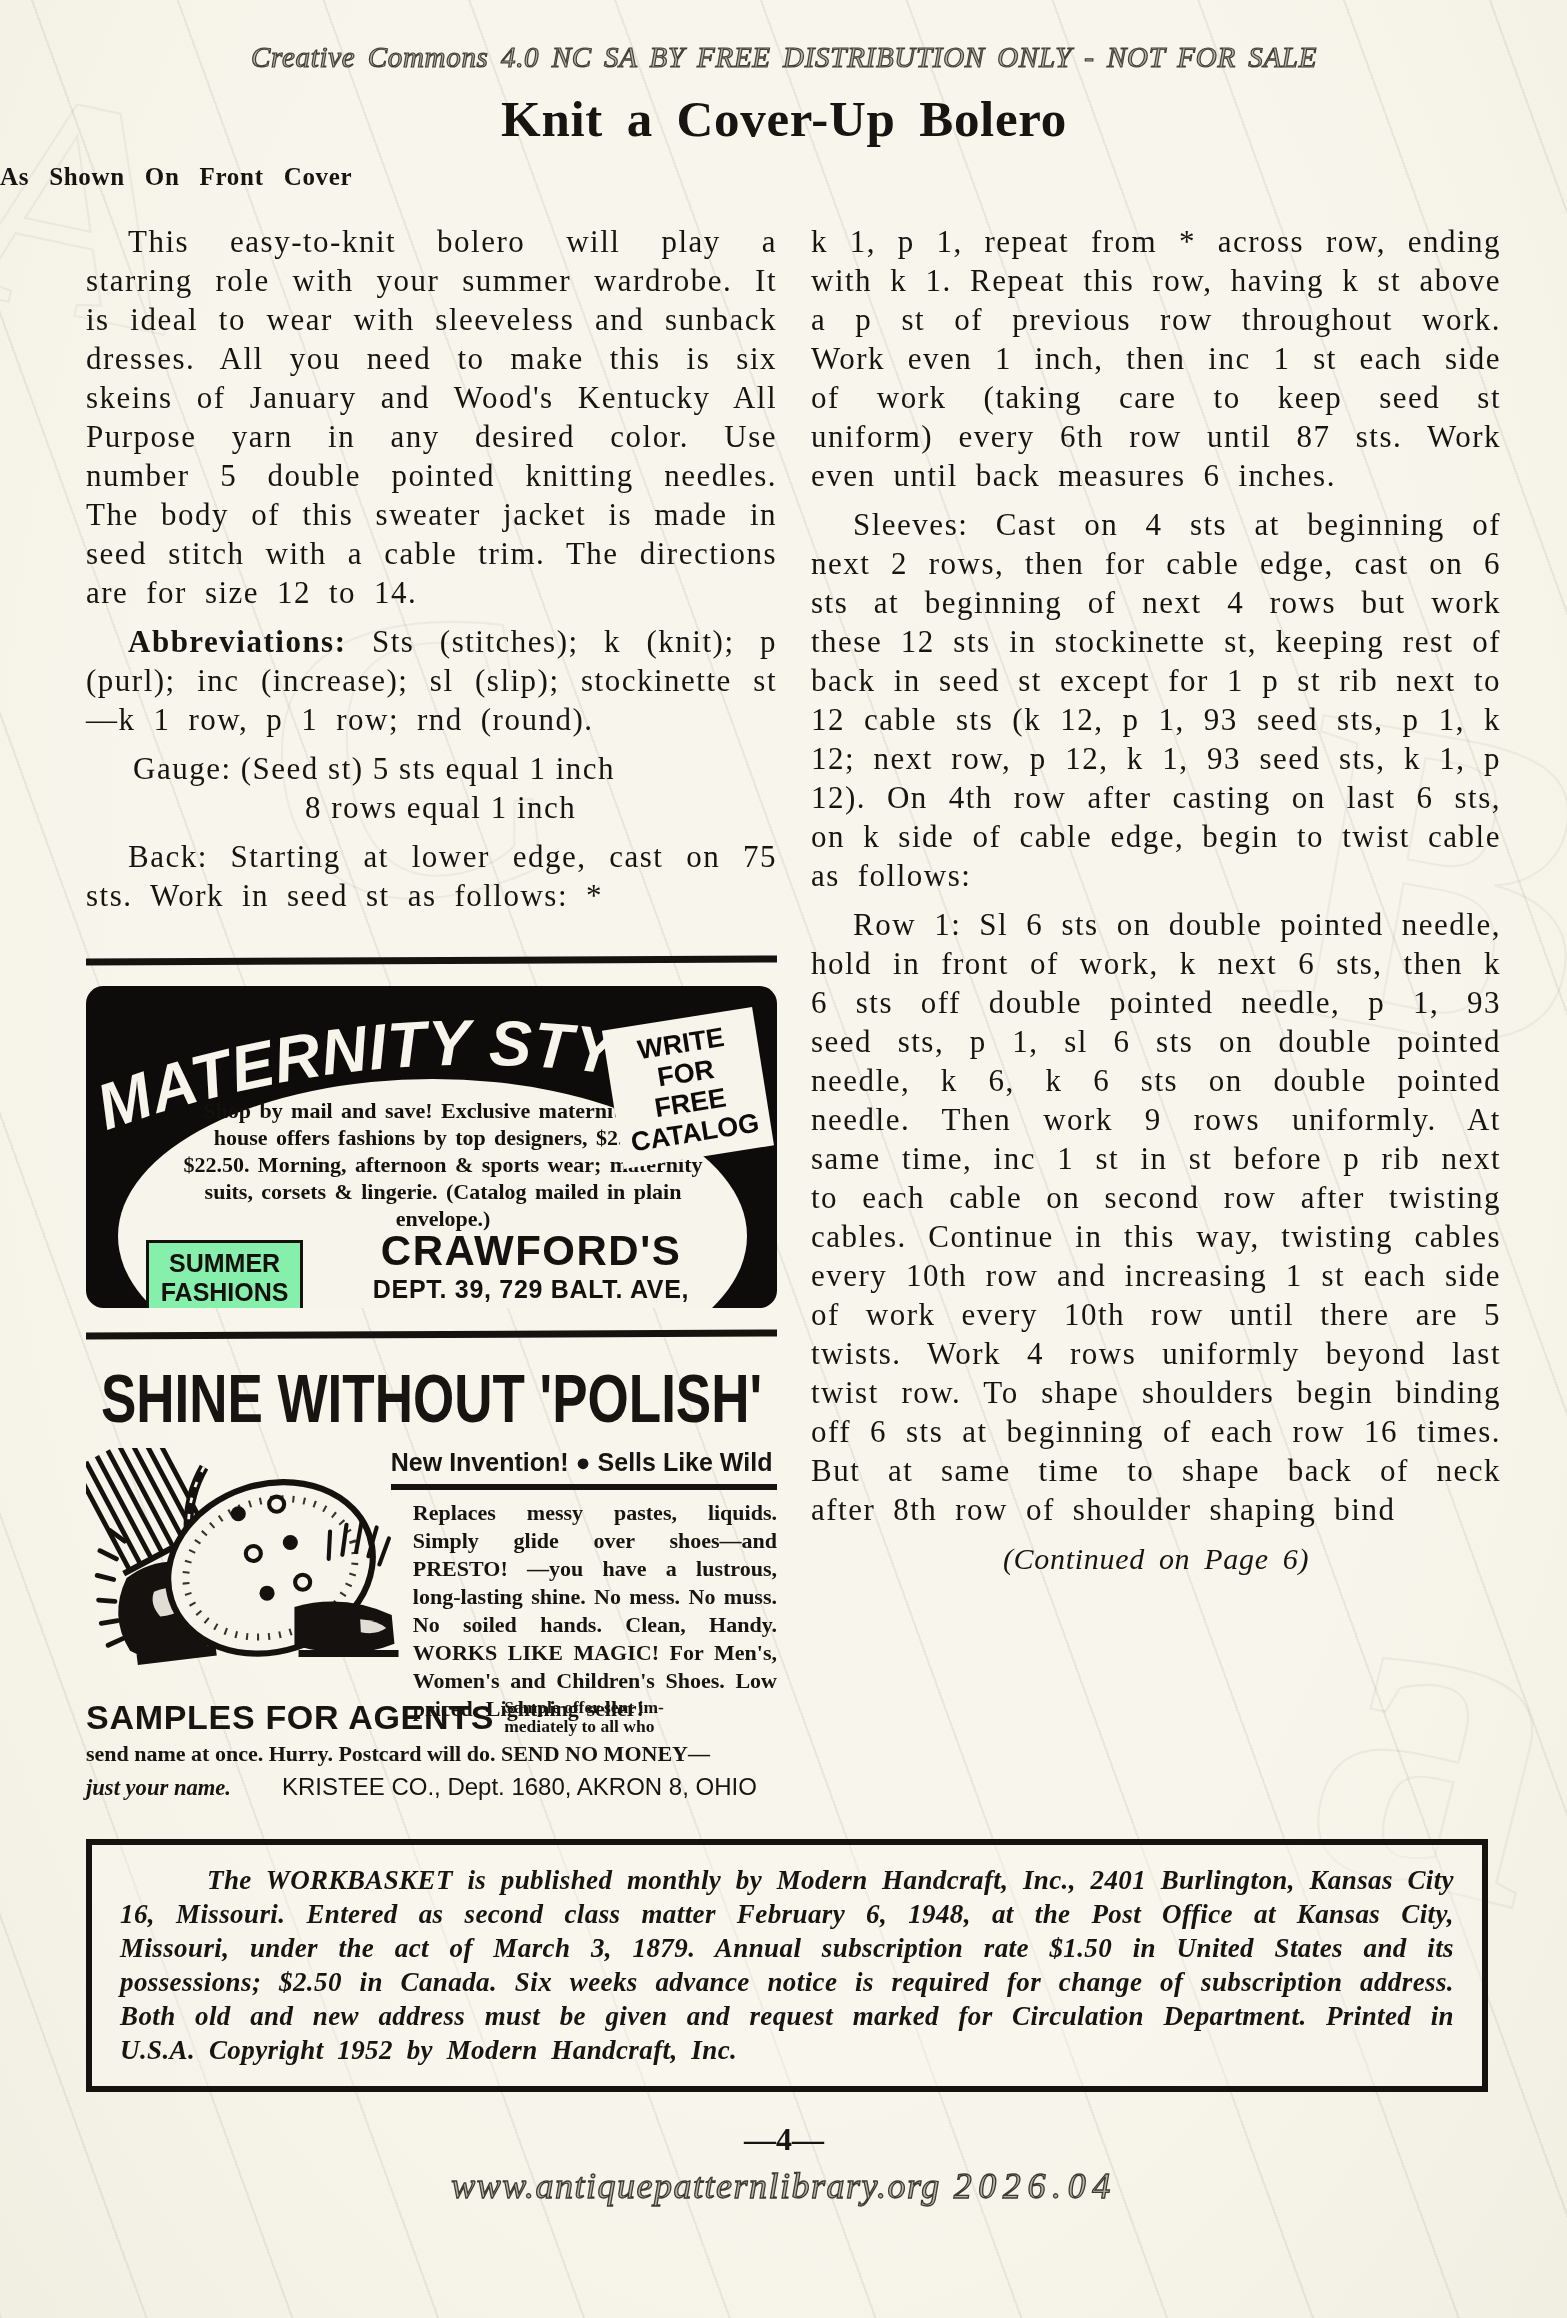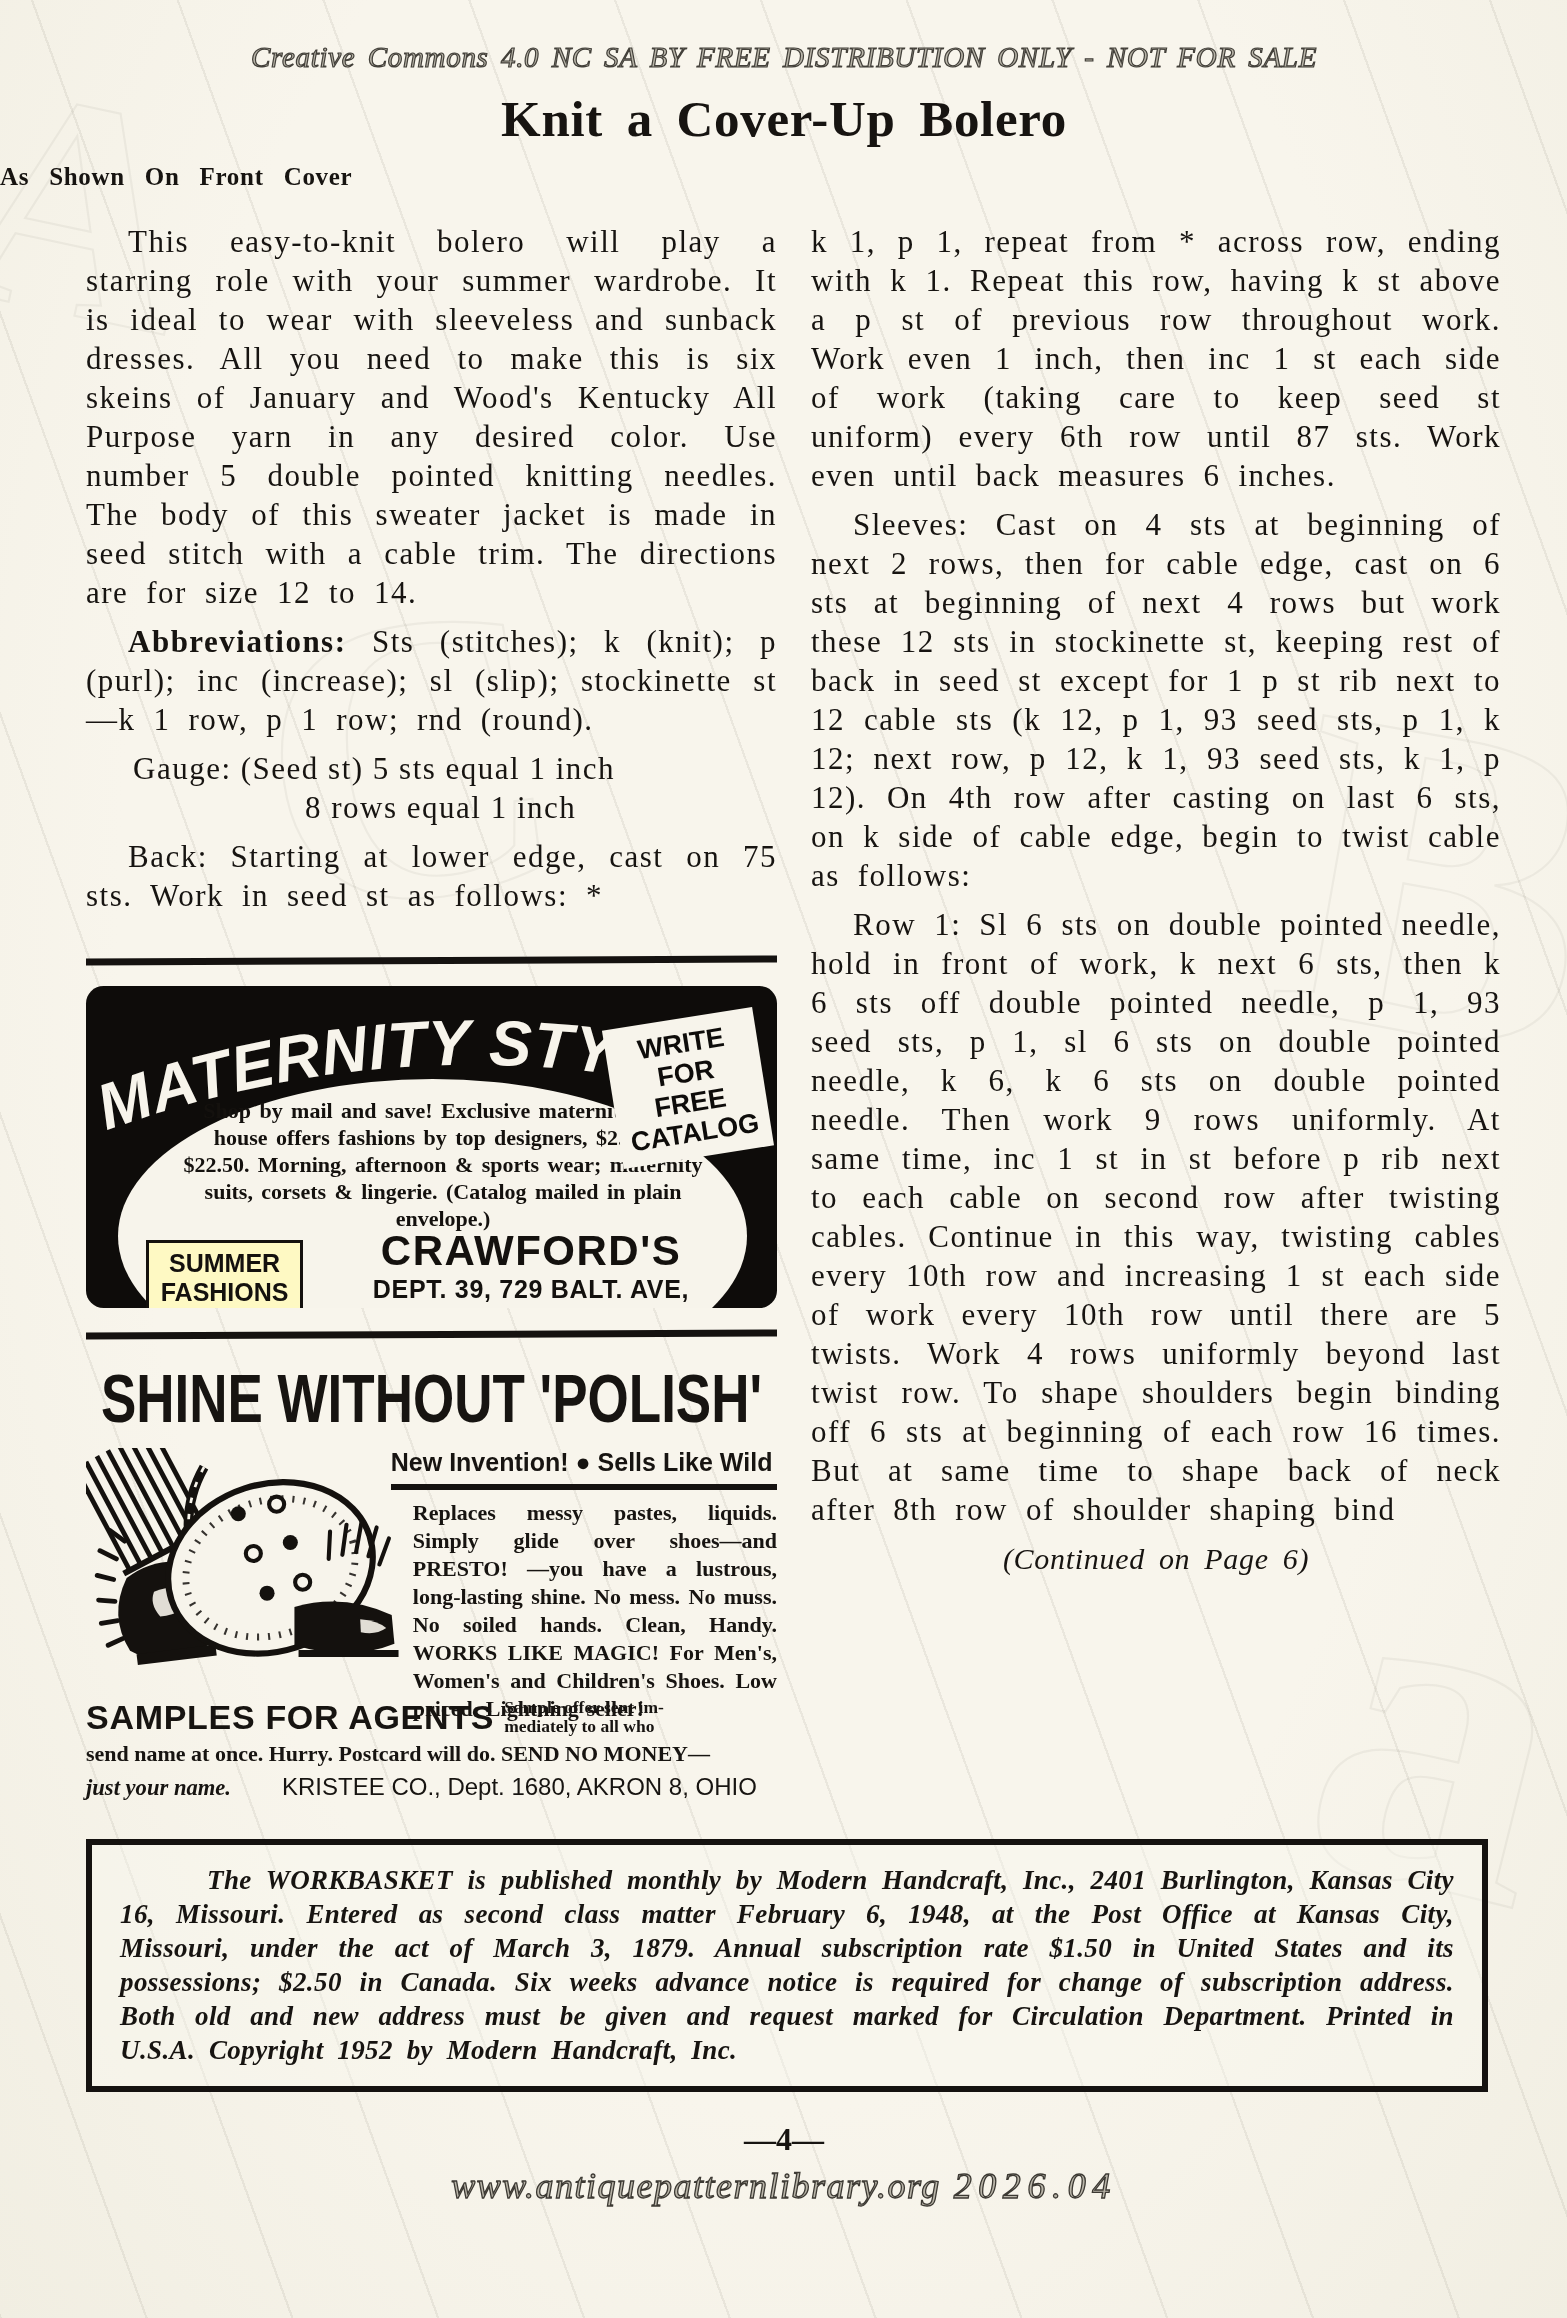--- a/index.html
+++ b/index.html
@@ -84,21 +84,21 @@
     text-align:center; font-family:"Liberation Sans",sans-serif;
     font-weight:700; font-size:27px; line-height:30px; color:#0e0c0a;
   }
   .mat-body{
     position:absolute; left:93px; top:111px; width:528px; z-index:2;
     text-align:center; font-weight:700; font-size:22px; line-height:27px;
     word-spacing:2.9px; color:#14110e;
   }
   .summer-box{
     position:absolute; left:60px; top:254px; z-index:3;
-    background:#fef9c3; border:3.6px solid #14110e; padding:5.8px 11.7px;
+    background:#86efac; border:3.6px solid #14110e; padding:5.8px 11.7px;
     text-align:center; font-family:"Liberation Sans",sans-serif;
     font-weight:700; font-size:25px; line-height:29px; color:#14110e;
   }
   .crawfords{
     position:absolute; left:241px; top:241px; width:408px; z-index:3;
     text-align:center; color:#14110e; font-family:"Liberation Sans",sans-serif;
   }
   .craw-name{ font-size:42px; font-weight:700; letter-spacing:1.5px; }
   .craw-a1{ font-size:25px; font-weight:700; letter-spacing:0.7px; }
   .craw-a2{ font-size:24px; font-weight:700; }

